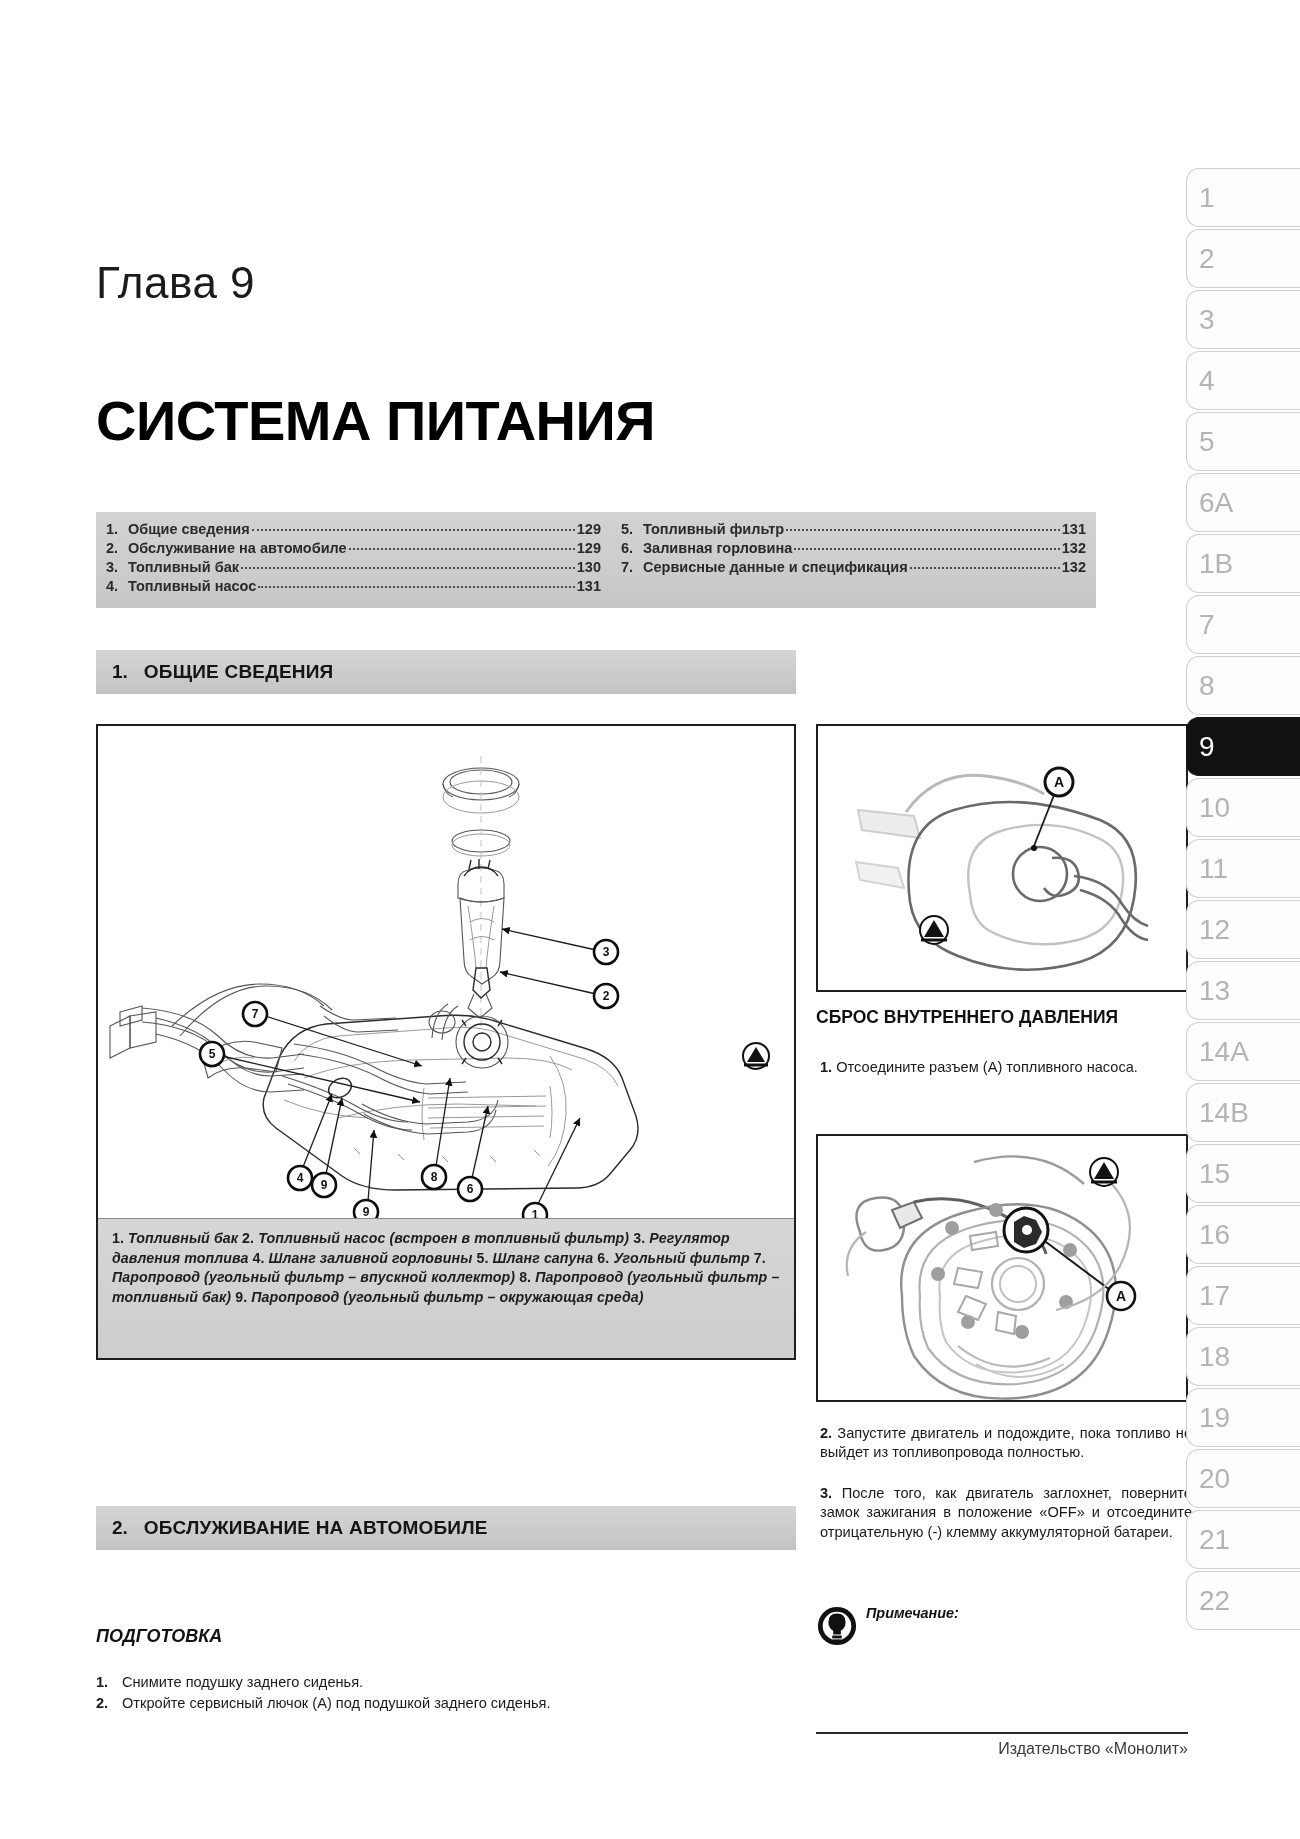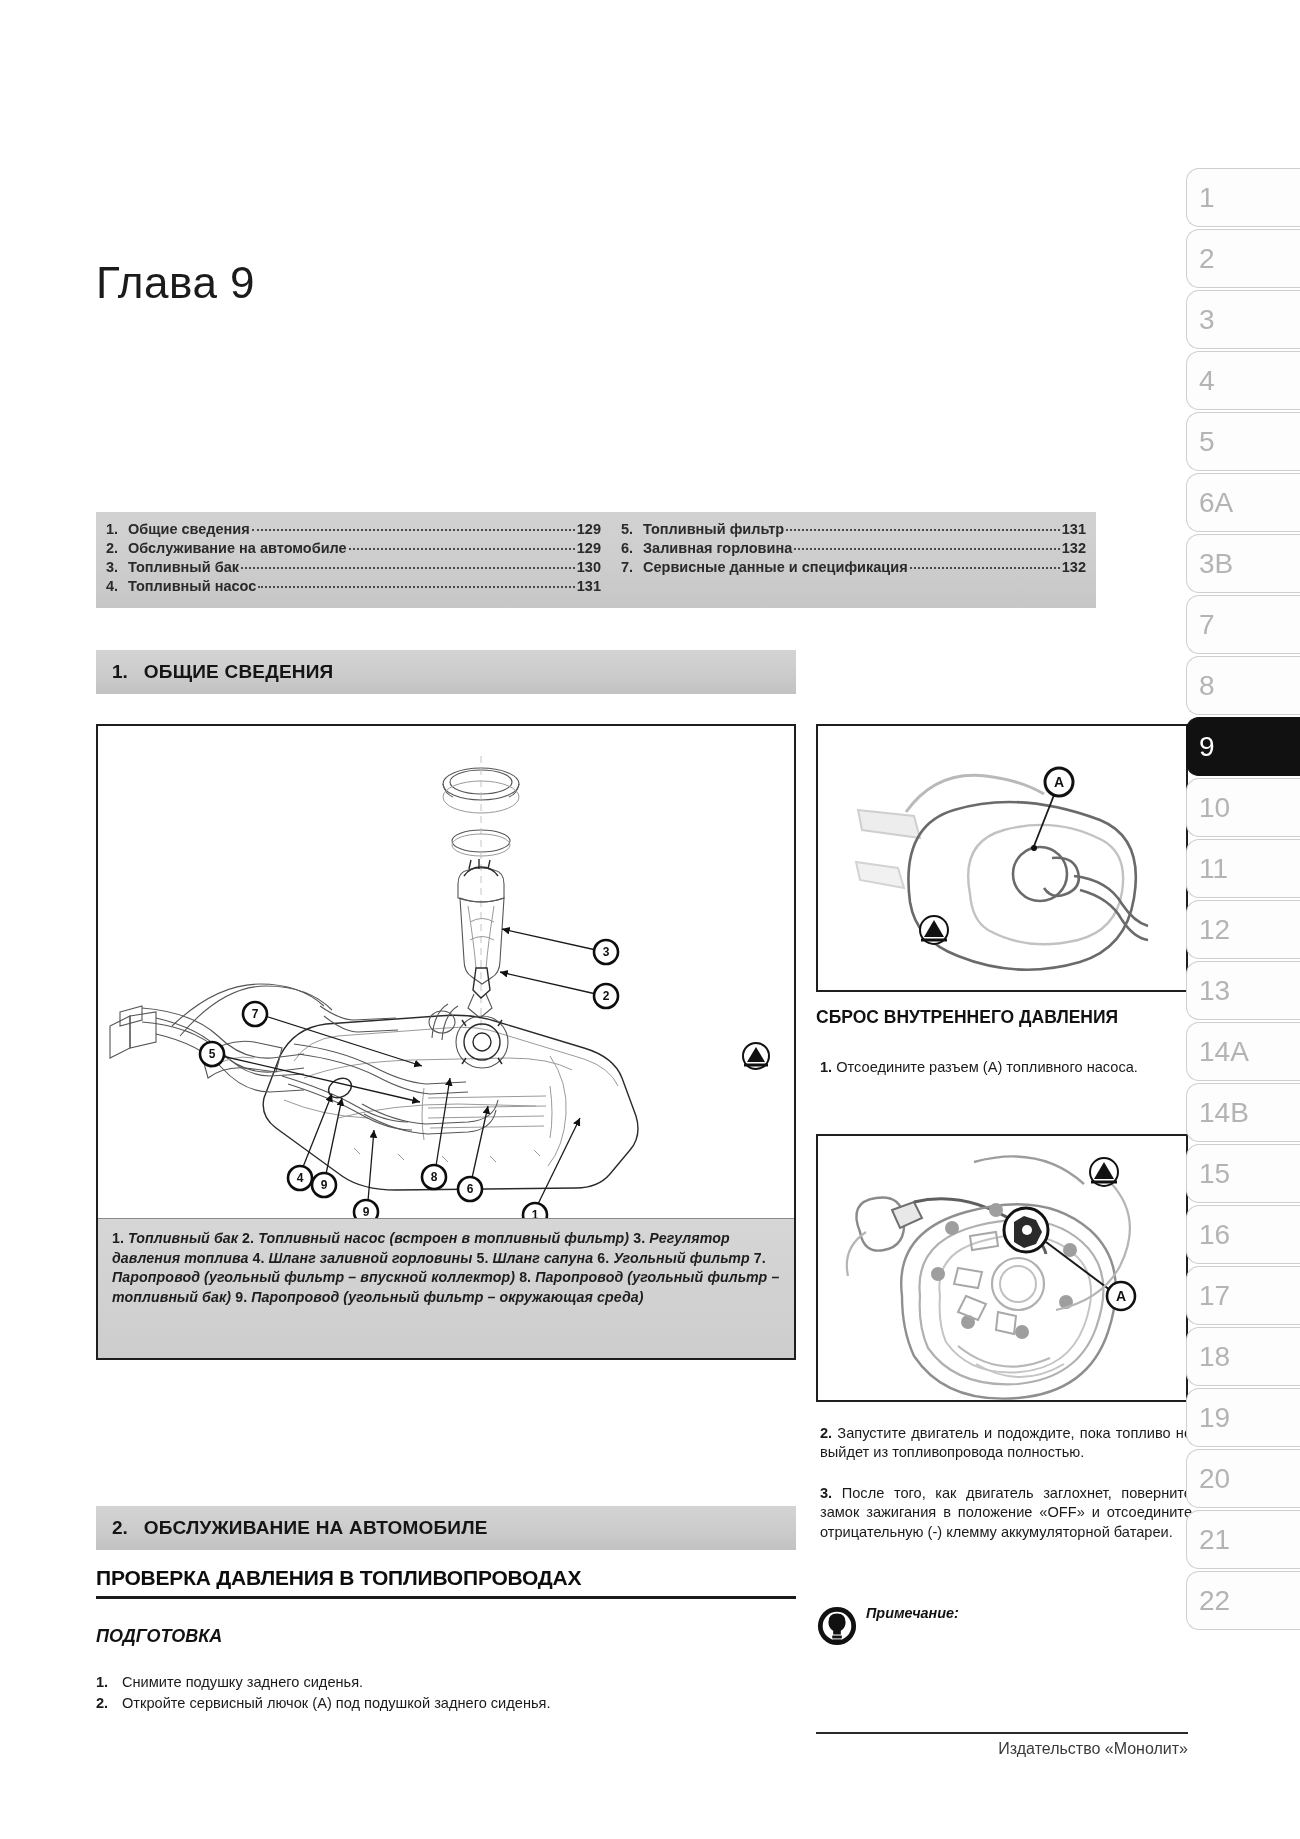--- a/index.html
+++ b/index.html
@@ -161,20 +161,21 @@
 </style>
 </head>
 <body>
 
 <div class="page">
 
   <div class="content">
 
     <div class="chapter-label">Глава 9</div>
 
+    <div class="chapter-title">СИСТЕМА ПИТАНИЯ</div>
 
     <div class="toc">
       <div class="toc-col left">
         <div class="toc-row">
           <span class="toc-num">1.</span>
           <span class="toc-name">Общие сведения</span>
           <span class="toc-dots"></span>
           <span class="toc-page">129</span>
         </div>
         <div class="toc-row">
@@ -351,21 +352,20 @@
       </svg>
 
       <div class="fig-caption"><b>1.</b> Топливный бак <b>2.</b> Топливный насос (встроен в топливный фильтр) <b>3.</b> Регулятор давления топлива <b>4.</b> Шланг заливной горловины <b>5.</b> Шланг сапуна <b>6.</b> Угольный фильтр <b>7.</b> Паропровод (угольный фильтр – впускной коллектор) <b>8.</b> Паропровод (угольный фильтр – топливный бак) <b>9.</b> Паропровод (угольный фильтр – окружающая среда)</div>
     </div>
 
     <div class="section-bar" id="sec2">
       <span class="sb-num">2.</span>
       <span class="sb-text">ОБСЛУЖИВАНИЕ НА АВТОМОБИЛЕ</span>
     </div>
 
-    <div class="sub-underline">ПРОВЕРКА ДАВЛЕНИЯ В ТОПЛИВОПРОВОДАХ</div>
 
     <div class="sub-ital">ПОДГОТОВКА</div>
 
     <div class="steps">
       <div class="row">
         <span class="n">1. </span>
         <span>Снимите подушку заднего сиденья.</span>
       </div>
       <div class="row">
         <span class="n">2. </span>
@@ -493,21 +493,21 @@
     <div class="tab">
         <span>4</span>
       </div>
     <div class="tab">
         <span>5</span>
       </div>
     <div class="tab">
         <span>6A</span>
       </div>
     <div class="tab">
-        <span>3B</span>
+        <span>1B</span>
       </div>
     <div class="tab">
         <span>7</span>
       </div>
     <div class="tab">
         <span>8</span>
       </div>
     <div class="tab active">
         <span>9</span>
       </div>

